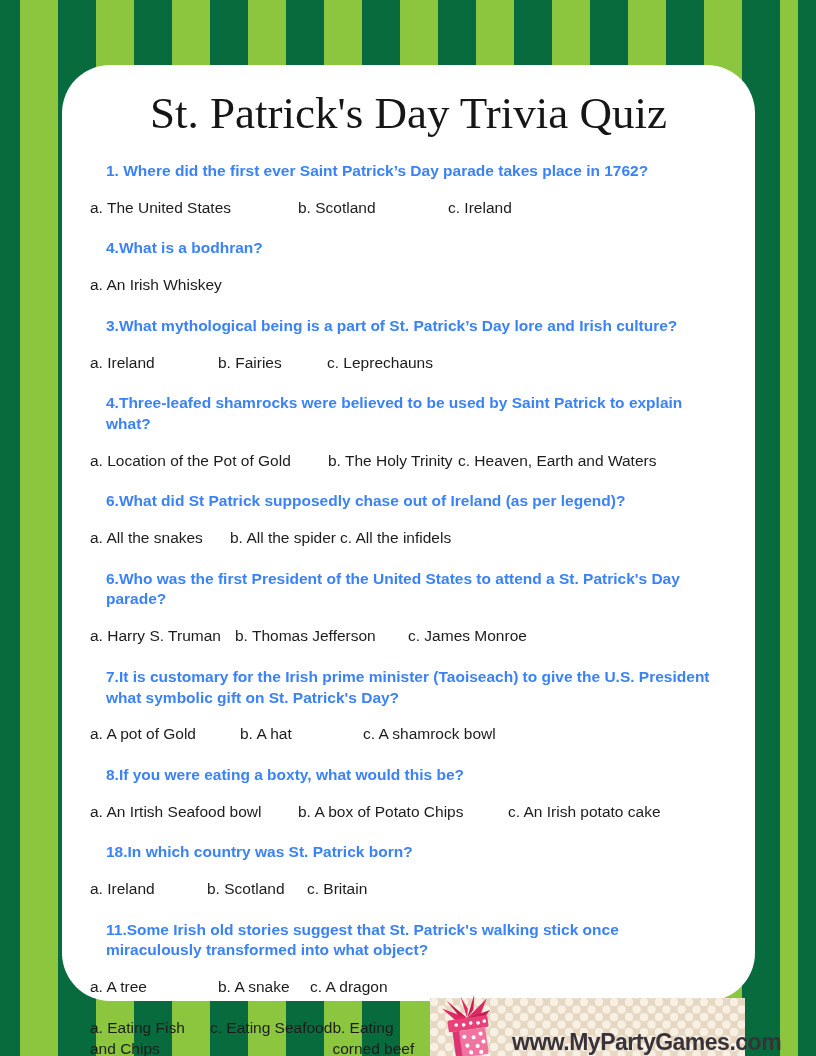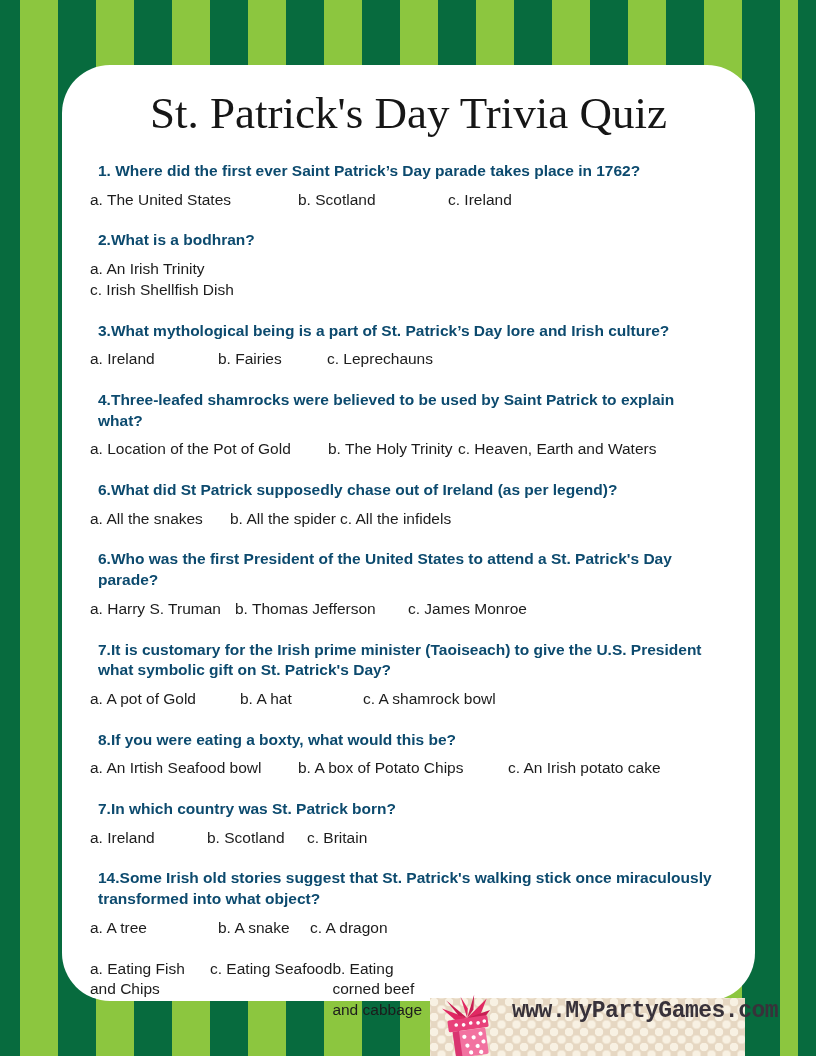--- a/index.html
+++ b/index.html
@@ -16,21 +16,21 @@
     background:#ffffff;border-radius:48px;
   }
   .title{
     margin:22px 0 0 0;text-align:center;
     font-family:"Liberation Serif", serif;
     font-size:45px;line-height:52px;font-weight:400;color:#161616;
     letter-spacing:0px;
   }
   .content{margin:22px 28px 0 28px;font-size:15.5px;line-height:20.7px;}
   .q{margin:0 0 20px 0;}
-  .qh{margin:8px;font-weight:700;color:#0c4a6e;}
+  .qh{margin:16px;font-weight:700;color:#3b82f6;}
   .qh .tail{font-weight:400;}
   .qa{margin:0;display:flex;flex-wrap:wrap;}
   .opt{flex:0 0 auto;}
   .q:nth-child(1)  .a{width:208px}.q:nth-child(1)  .b{width:150px}
   .q:nth-child(2)  .a{width:145px}.q:nth-child(2)  .c{flex-basis:100%}
   .q:nth-child(3)  .a{width:128px}.q:nth-child(3)  .b{width:109px}
   .q:nth-child(4)  .a{width:238px}.q:nth-child(4)  .b{width:130px}
   .q:nth-child(5)  .a{width:140px}.q:nth-child(5)  .b{width:110px}
   .q:nth-child(6)  .a{width:145px}.q:nth-child(6)  .b{width:173px}
   .q:nth-child(7)  .a{width:150px}.q:nth-child(7)  .b{width:123px}
@@ -40,21 +40,21 @@
   .q:nth-child(11) .a{width:120px}.q:nth-child(11) .b{width:110px}
   .q:nth-child(12) .a{width:215px}.q:nth-child(12) .c{flex-basis:100%}
   .banner{
     position:absolute;left:430px;top:998px;width:315px;height:58px;
     background-color:#e6d7c2;
     background-image:
       radial-gradient(circle at 4px 4px, #f8f1e3 4px, rgba(0,0,0,0) 4.6px),
       radial-gradient(circle at 4px 4px, #f8f1e3 4px, rgba(0,0,0,0) 4.6px);
     background-size:15px 15px;
     background-position:0 0,7.5px 7.5px;
-    display:flex;align-items:flex-start;font-family:Liberation Mono, monospace;
+    display:flex;align-items:flex-end;
   }
   .gift{position:absolute;left:6px;top:-4px;width:66px;height:64px;}
   .banner-url{
     margin-left:82px;font-weight:700;font-size:23px;color:#38323a;
     letter-spacing:-0.5px;white-space:nowrap;
   }
 </style>
 </head>
 <body>
 
@@ -66,24 +66,23 @@
     <div class="q">
       <p class="qh"><span>1. Where did the first ever Saint Patrick’s Day parade takes place in 1762?</span><span class="tail"></span></p>
       <p class="qa">
         <span class="opt a">a. The United States</span>
         <span class="opt b">b. Scotland</span>
         <span class="opt c">c. Ireland</span>
       </p>
     </div>
 
     <div class="q">
-      <p class="qh"><span>2.What is a bodhran?</span><span class="tail"></span></p>
+      <p class="qh"><span>4.What is a bodhran?</span><span class="tail"></span></p>
       <p class="qa">
-        <span class="opt a">a. An Irish Trinity</span>
-        <span class="opt c">c. Irish Shellfish Dish</span>
+        <span class="opt a">a. An Irish Whiskey</span>
       </p>
     </div>
 
     <div class="q">
       <p class="qh"><span>3.What mythological being is a part of St. Patrick’s Day lore and Irish culture?</span><span class="tail"></span></p>
       <p class="qa">
         <span class="opt a">a. Ireland</span>
         <span class="opt b">b. Fairies</span>
         <span class="opt c">c. Leprechauns</span>
       </p>
@@ -129,30 +128,30 @@
       <p class="qh"><span>8.If you were eating a boxty, what would this be?</span><span class="tail"></span></p>
       <p class="qa">
         <span class="opt a">a. An Irtish Seafood bowl</span>
         <span class="opt b">b. A box of Potato Chips</span>
         <span class="opt c">c. An Irish potato cake</span>
       </p>
     </div>
 
 
     <div class="q">
-      <p class="qh"><span>7.In which country was St. Patrick born?</span><span class="tail"></span></p>
+      <p class="qh"><span>18.In which country was St. Patrick born?</span><span class="tail"></span></p>
       <p class="qa">
         <span class="opt a">a. Ireland</span>
         <span class="opt b">b. Scotland</span>
         <span class="opt c">c. Britain</span>
       </p>
     </div>
 
     <div class="q">
-      <p class="qh"><span>14.Some Irish old stories suggest that St. Patrick's walking stick once miraculously transformed into what object?</span><span class="tail"></span></p>
+      <p class="qh"><span>11.Some Irish old stories suggest that St. Patrick's walking stick once miraculously transformed into what object?</span><span class="tail"></span></p>
       <p class="qa">
         <span class="opt a">a. A tree</span>
         <span class="opt b">b. A snake</span>
         <span class="opt c">c. A dragon</span>
       </p>
     </div>
 
     <div class="q">
       <p class="qa">
         <span class="opt a">a. Eating Fish and Chips</span>

